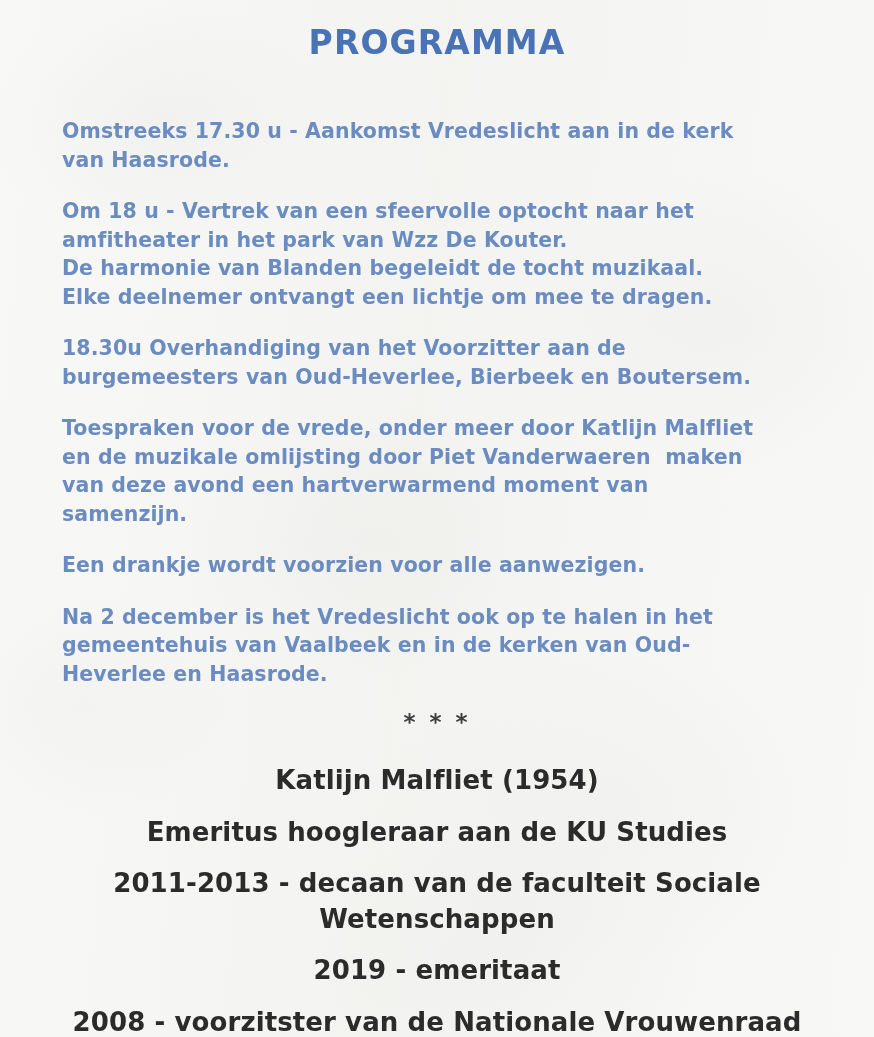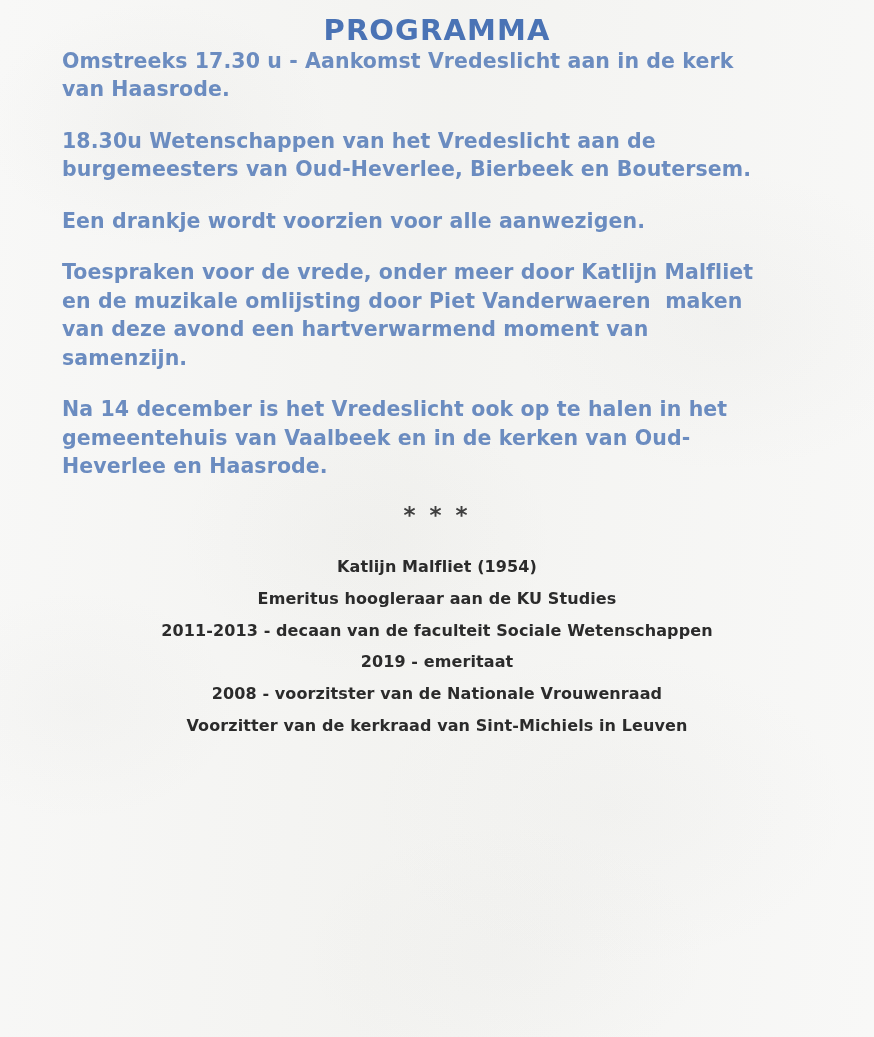--- a/index.html
+++ b/index.html
@@ -38,45 +38,46 @@
     z-index: 1;
     width: 874px;
     height: 1037px;
     box-sizing: border-box;
   }
 
   
   #program-title {
     text-align: center;
     color: #4a73b5;
-    font-size: 29px;
+    font-size: 33px;
     font-weight: 700;
     letter-spacing: 1.1px;
     margin: 0;
-    padding-top: 15px;
+    padding-top: 25px;
     line-height: 1.1;
   }
 
   
   #program-body {
     margin: 0;
     padding: 0 40px 0 62px;
   }
 
   .program-para {
     color: #6b8cc0;
     font-size: 20.5px;
     font-weight: 700;
     line-height: 1.39;
     letter-spacing: 0.1px;
     margin: 0 0 23px 0;
     white-space: pre-wrap;
   }
 
   .program-para.first {
+    margin-top: 56px;
   }
 
   
   #separator {
     text-align: center;
     color: #3f3f3f;
     font-size: 23px;
     font-weight: 700;
     letter-spacing: 3px;
     margin: 9px 0 0 0;
@@ -85,48 +86,52 @@
 
   
   #bio-block {
     text-align: center;
     margin: 29px 0 0 0;
     padding: 0 28px;
   }
 
   .bio-line {
     color: #2b2b2b;
-    font-size: 16px;
+    font-size: 26px;
     font-weight: 700;
     line-height: 1.37;
     letter-spacing: 0.1px;
-    margin: 10px;
+    margin: 16px;
     white-space: pre-wrap;
   }
 </style>
 </head>
 <body>
 
 <div id="paper-texture"></div>
 
 <div id="page">
 
   <h1 id="program-title">PROGRAMMA</h1>
 
   <section id="program-body">
     <p class="program-para first">Omstreeks 17.30 u - Aankomst Vredeslicht aan in de kerk
 van Haasrode.</p>
-    <p class="program-para">18.30u Wetenschappen van het Vredeslicht aan de
+    <p class="program-para">Om 18 u - Vertrek van een sfeervolle optocht naar het
+amfitheater in het park van Wzz De Kouter.
+De harmonie van Blanden begeleidt de tocht muzikaal.
+Elke deelnemer ontvangt een lichtje om mee te dragen.</p>
+    <p class="program-para">18.30u Overhandiging van het Voorzitter aan de
 burgemeesters van Oud-Heverlee, Bierbeek en Boutersem.</p>
-    <p class="program-para">Een drankje wordt voorzien voor alle aanwezigen.</p>
     <p class="program-para">Toespraken voor de vrede, onder meer door Katlijn Malfliet
 en de muzikale omlijsting door Piet Vanderwaeren  maken
 van deze avond een hartverwarmend moment van
 samenzijn.</p>
-    <p class="program-para">Na 14 december is het Vredeslicht ook op te halen in het
+    <p class="program-para">Een drankje wordt voorzien voor alle aanwezigen.</p>
+    <p class="program-para">Na 2 december is het Vredeslicht ook op te halen in het
 gemeentehuis van Vaalbeek en in de kerken van Oud-
 Heverlee en Haasrode.</p>
   </section>
 
   <div id="separator">* * *</div>
 
   <section id="bio-block">
     <p class="bio-line">Katlijn Malfliet (1954)</p>
     <p class="bio-line">Emeritus hoogleraar aan de KU Studies</p>
     <p class="bio-line">2011-2013 - decaan van de faculteit Sociale Wetenschappen</p>

